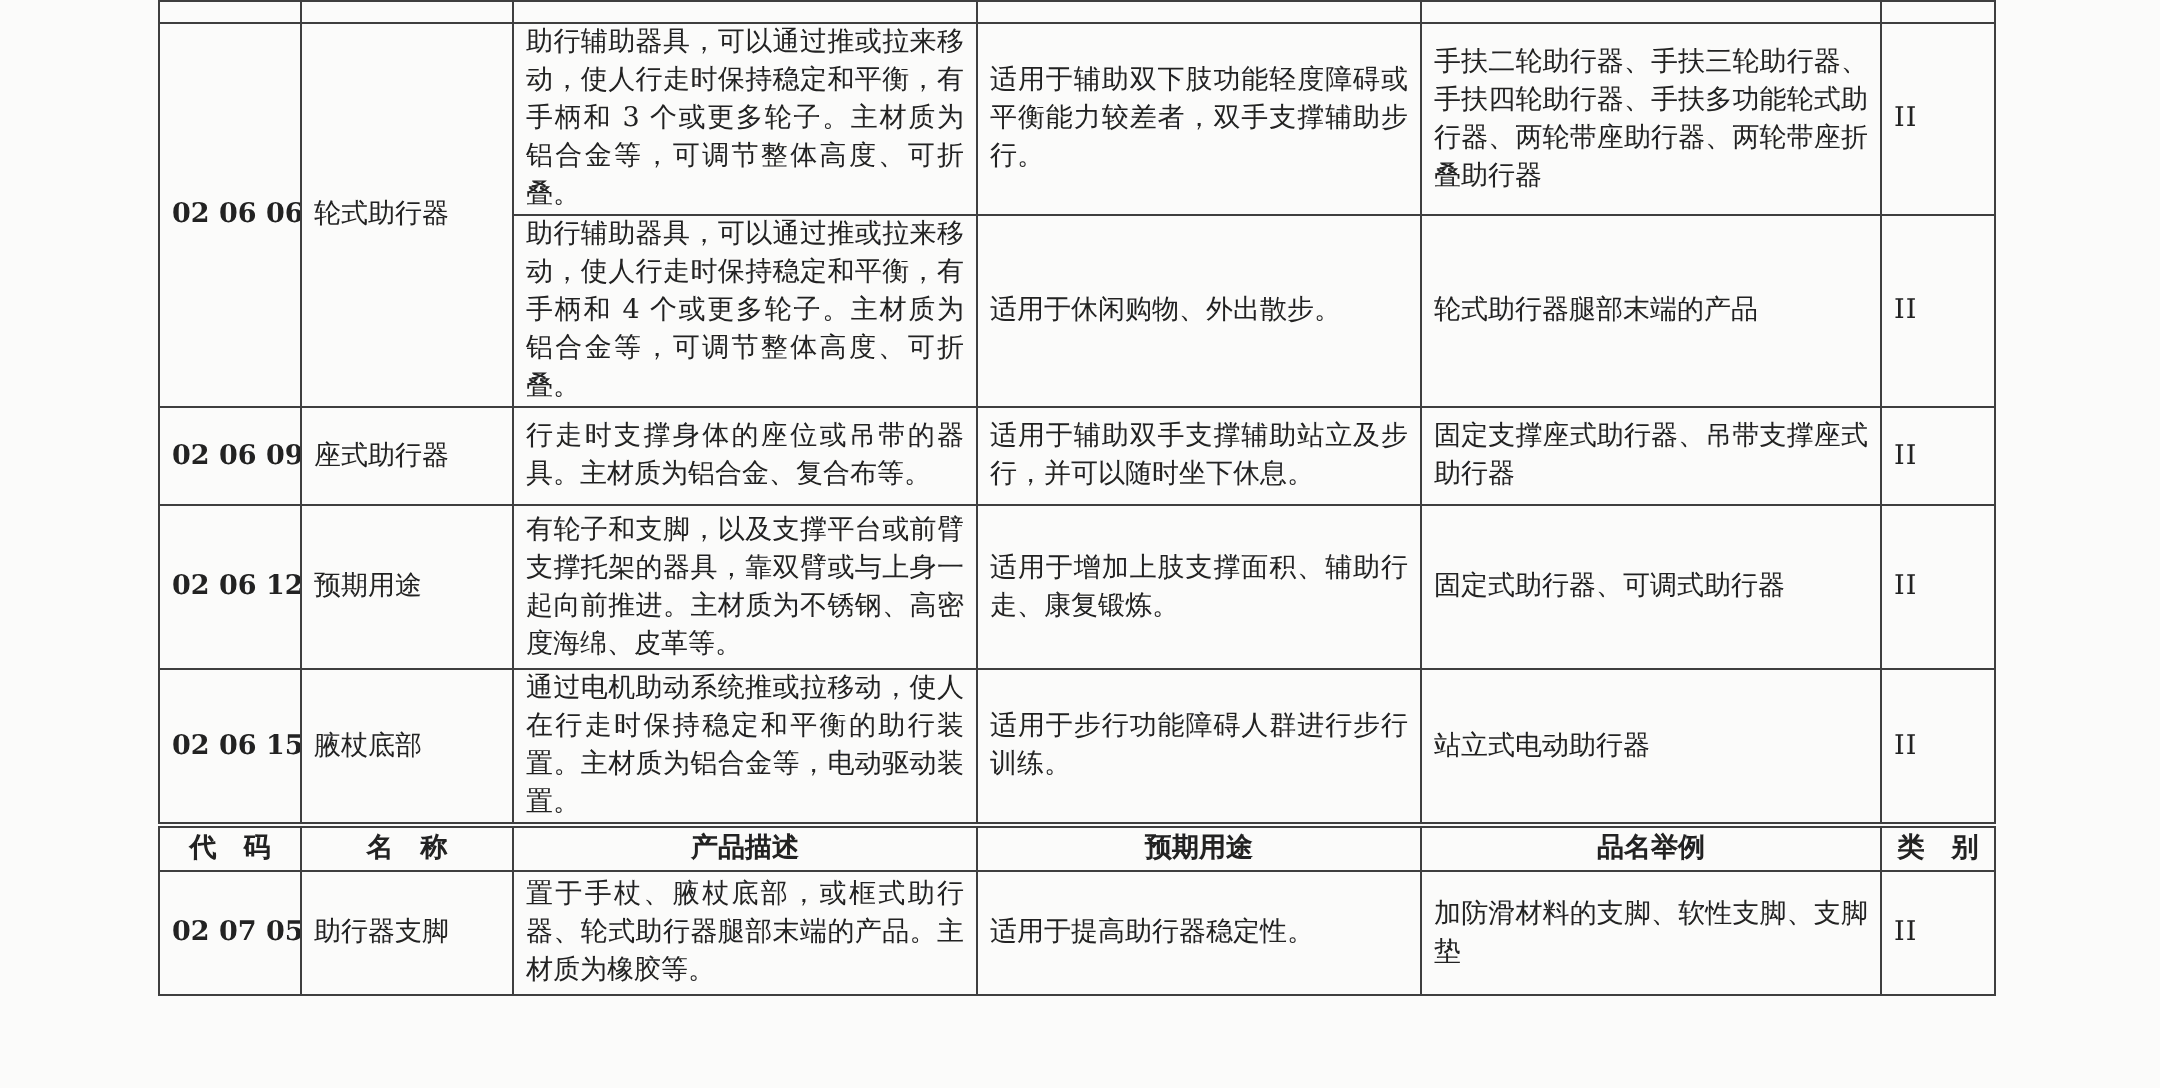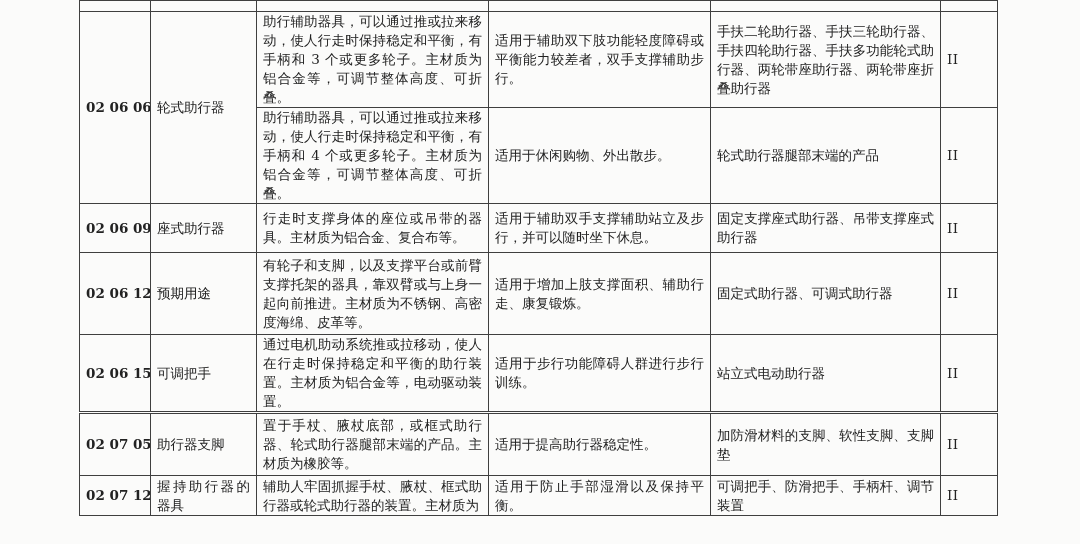--- a/index.html
+++ b/index.html
@@ -99,52 +99,52 @@
     <tr class="r82">
       <td class="c-code">02 06 12</td>
       <td class="c-name">预期用途</td>
       <td class="c-desc">有轮子和支脚，以及支撑平台或前臂支撑托架的器具，靠双臂或与上身一起向前推进。主材质为不锈钢、高密度海绵、皮革等。</td>
       <td class="c-use">适用于增加上肢支撑面积、辅助行走、康复锻炼。</td>
       <td class="c-ex">固定式助行器、可调式助行器</td>
       <td class="c-cat">II</td>
     </tr>
     <tr class="r67">
       <td class="c-code">02 06 15</td>
-      <td class="c-name">可调把手</td>
+      <td class="c-name">腋杖底部</td>
       <td class="c-desc">通过电机助动系统推或拉移动，使人在行走时保持稳定和平衡的助行装置。主材质为铝合金等，电动驱动装置。</td>
       <td class="c-use">适用于步行功能障碍人群进行步行训练。</td>
       <td class="c-ex">站立式电动助行器</td>
       <td class="c-cat">II</td>
     </tr>
   </tbody>
     </table>
 
 
   <table class="doc t2">
     <colgroup>
       <col style="width:71px">
         <col style="width:106px">
         <col style="width:232px">
       <col style="width:222px">
         <col style="width:230px">
         <col style="width:57px">
     </colgroup>
     <tbody>
+        <tr class="r22">
+      <td class="th">代　码</td>
+      <td class="th">名　称</td>
+      <td class="th">产品描述</td>
+      <td class="th">预期用途</td>
+      <td class="th">品名举例</td>
+      <td class="th">类　别</td>
+    </tr>
     <tr class="r62">
       <td class="c-code">02 07 05</td>
       <td class="c-name">助行器支脚</td>
       <td class="c-desc">置于手杖、腋杖底部，或框式助行器、轮式助行器腿部末端的产品。主材质为橡胶等。</td>
       <td class="c-use">适用于提高助行器稳定性。</td>
       <td class="c-ex">加防滑材料的支脚、软性支脚、支脚垫</td>
       <td class="c-cat">II</td>
     </tr>
-    <tr class="r40">
-      <td class="c-code">02 07 12</td>
-      <td class="c-name">握持助行器的器具</td>
-      <td class="c-desc">辅助人牢固抓握手杖、腋杖、框式助行器或轮式助行器的装置。主材质为</td>
-      <td class="c-use">适用于防止手部湿滑以及保持平衡。</td>
-      <td class="c-ex">可调把手、防滑把手、手柄杆、调节装置</td>
-      <td class="c-cat">II</td>
-    </tr>
   </tbody>
     </table>
 
 </div>
 
 </body></html>

